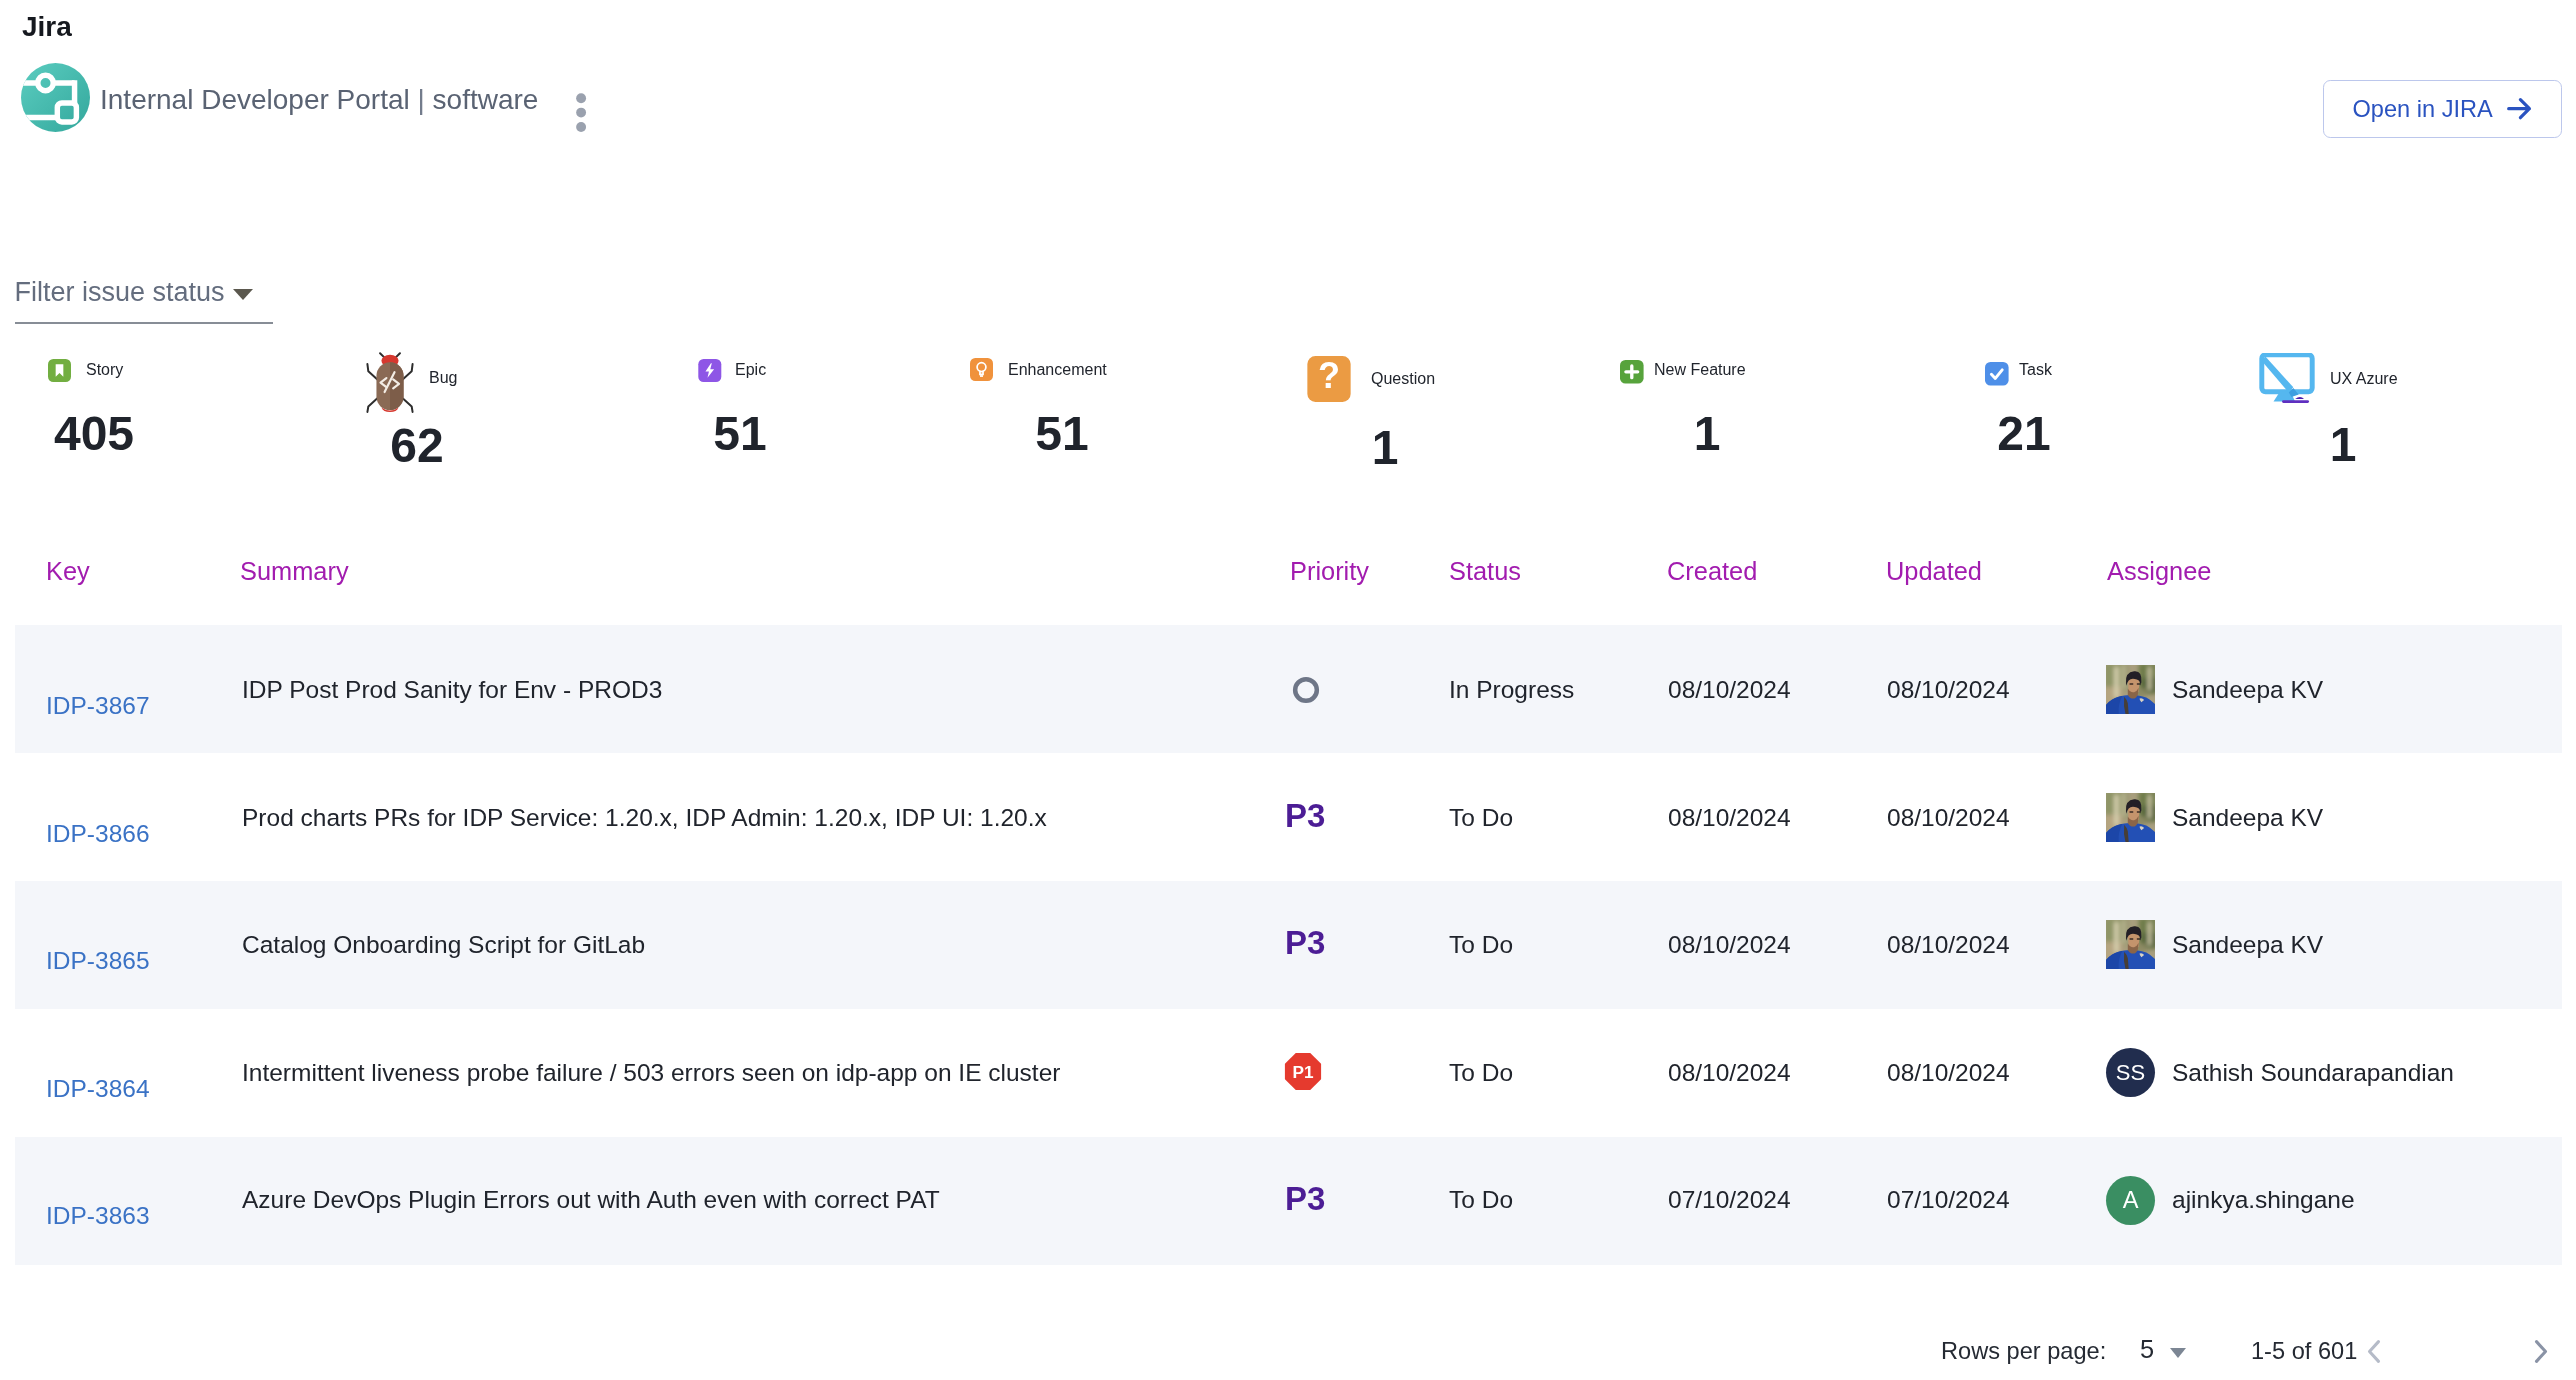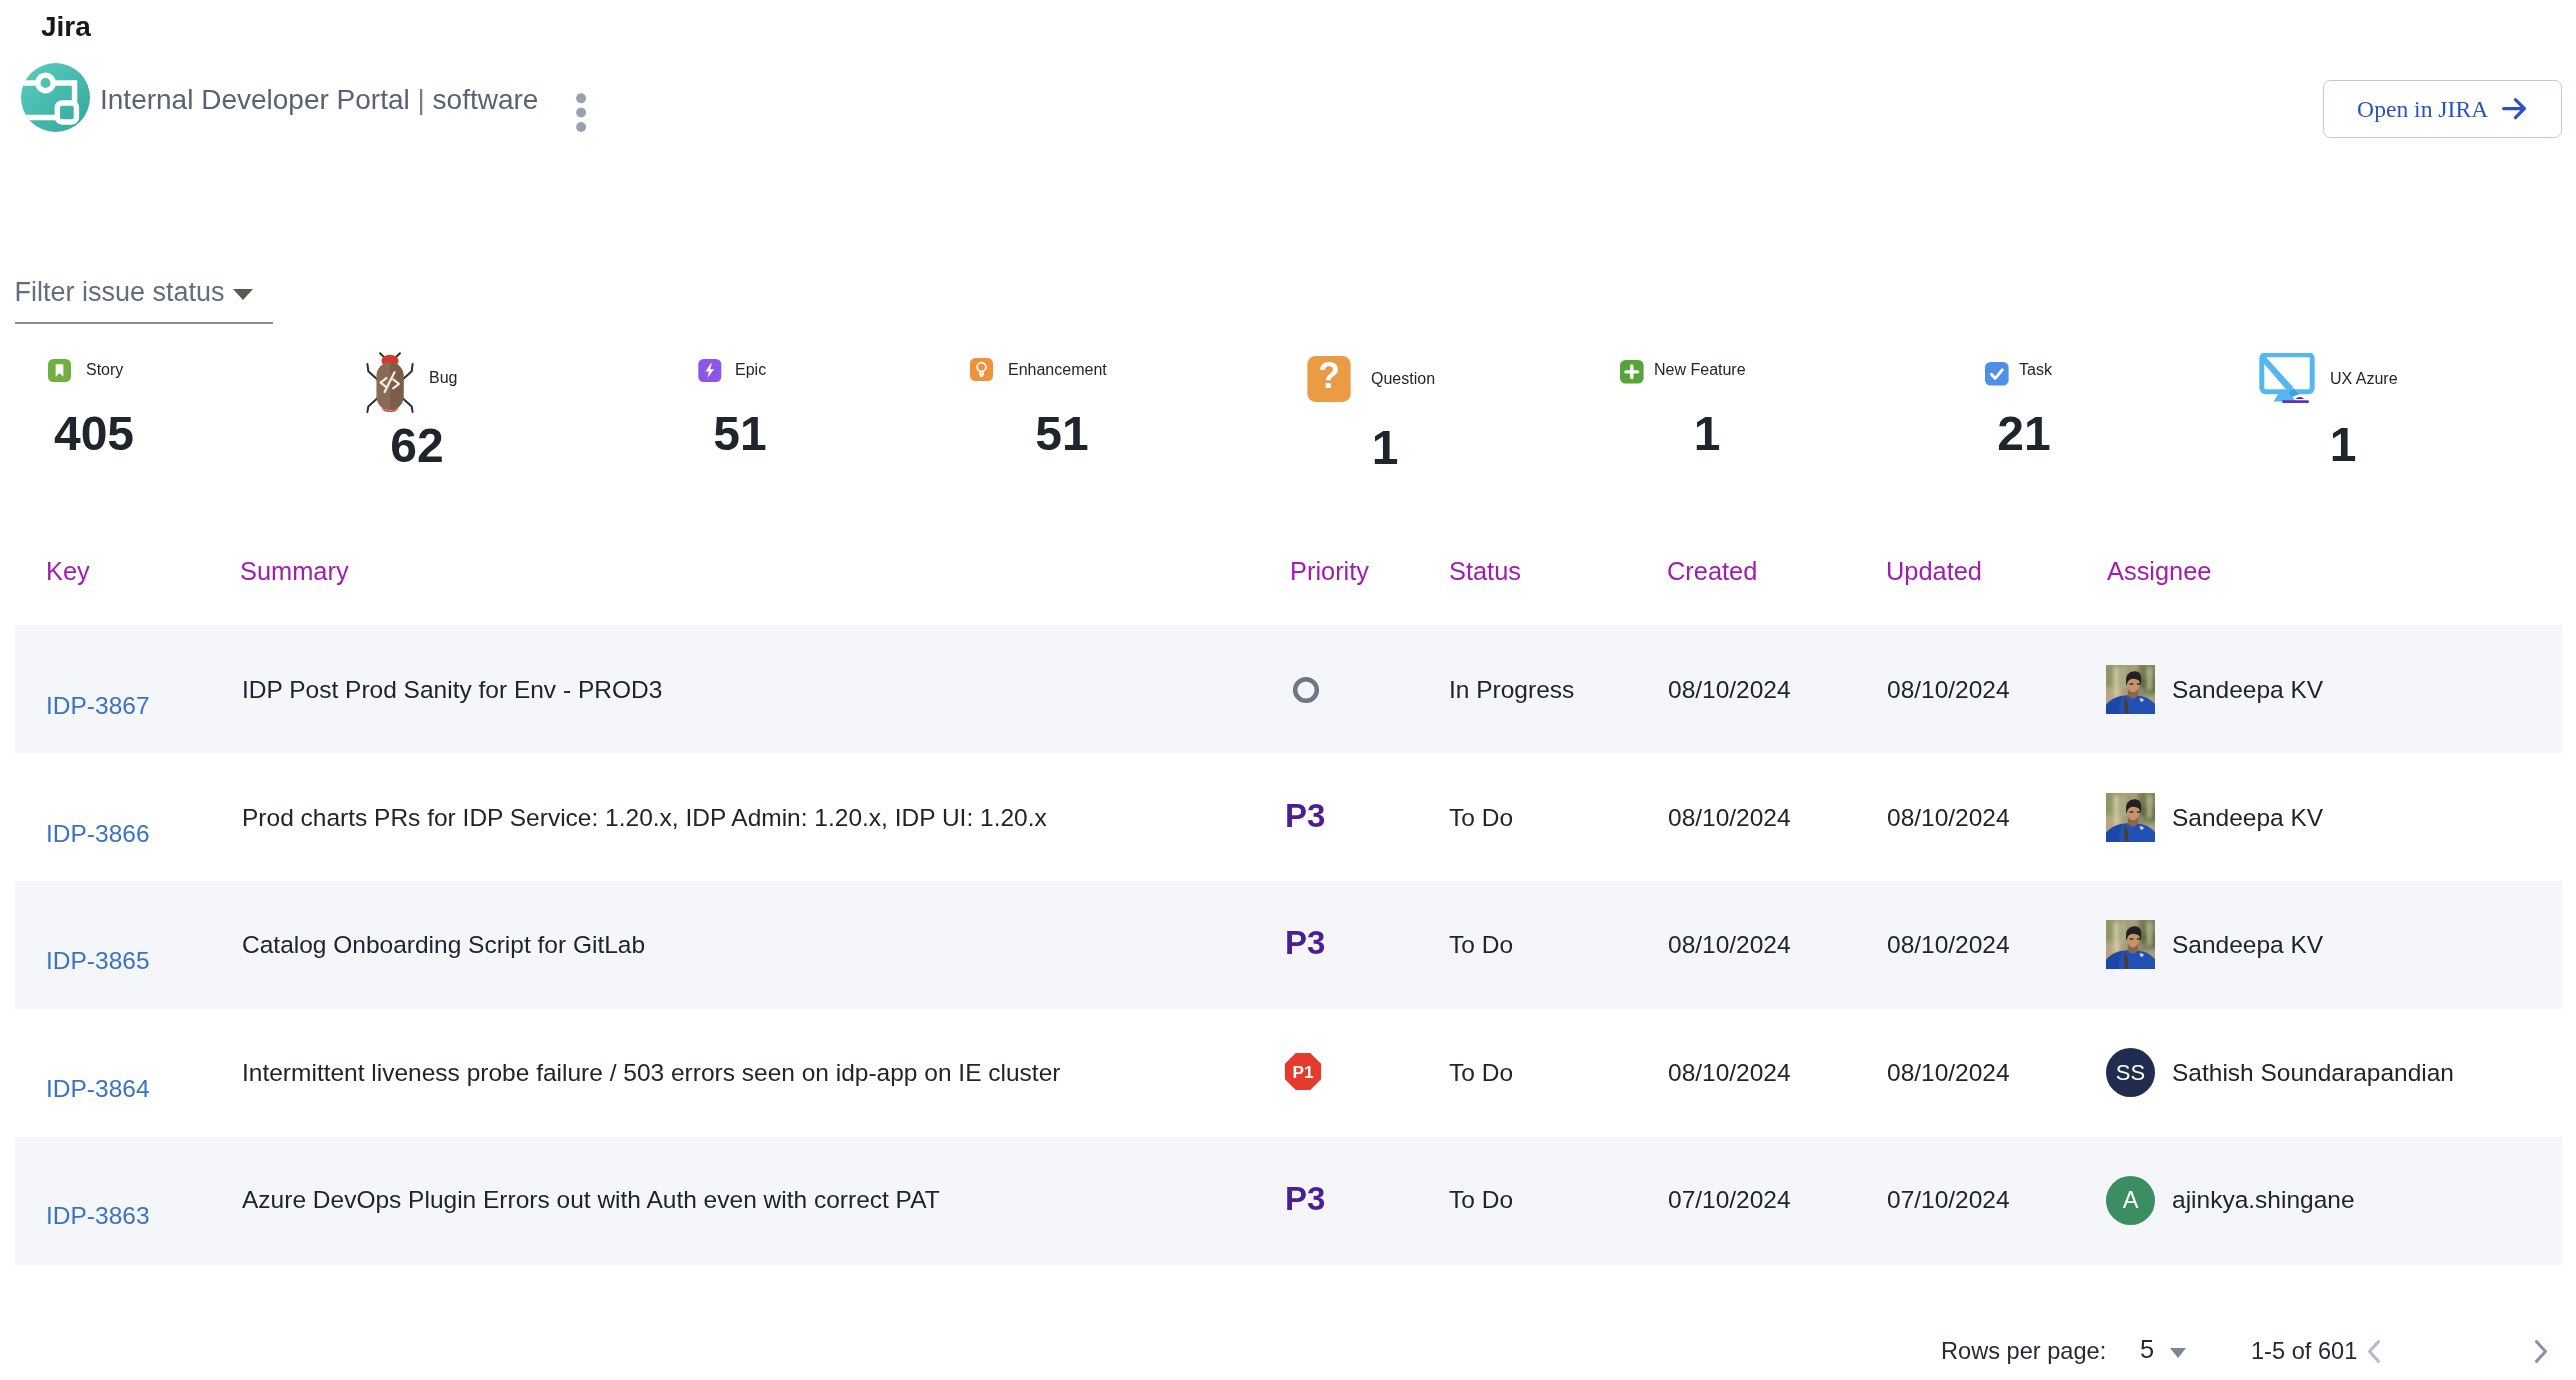--- a/index.html
+++ b/index.html
@@ -38,21 +38,21 @@
       <path d="M37 37 q3 -1 5 1.5 l-3 2.5 q-2 -2 -2 -4 z" fill="#d8d2c4"></path>
       <path d="M20 35 q3 3 4 7 l1 12 h-3.5 q-2.5 -9 -1.5 -19 z" fill="#473e36"></path>
       <path d="M24 16 q1 -5 6 -5 q6 0 7 6 l-1 12 q-2 5 -6 5 q-4 0 -5 -4 z" fill="#c4946c"></path>
       <path d="M24 26 q3 5 7 4 q3 -1 5 -5 l-1 8 q-2 4 -5 4 q-4 0 -6 -4 z" fill="#8a6548"></path>
       <path d="M22 20 q-1 -12 9 -13 q9 -1 8 12 l-1 4 q0 -6 -4 -7 q-6 -2 -9 1 q-2 2 -2 6 z" fill="#231f26"></path>
       <path d="M26 21 h4 M34 21 h4" stroke="#3a2d26" stroke-width="1.6"></path>
     </g>
   </defs>
 </svg>
 
-<div class="abs" style="left:22px; top:11px; font-size:28px; line-height:31px; font-weight:700; color:#16191f;margin-left:19px;">Jira</div>
+<div class="abs" style="left:22px; top:11px; font-size:28px; line-height:31px; font-weight:700; color:#16191f;">Jira</div>
 
 <svg class="abs" style="left:21px; top:63px;" width="69" height="69" viewBox="0 0 76 76">
   <defs>
     <linearGradient id="tealg" x1="0" y1="0" x2="1" y2="1">
       <stop offset="0" stop-color="#5bcdc0"></stop>
       <stop offset="1" stop-color="#33a79c"></stop>
     </linearGradient>
     <clipPath id="logoclip">
         <circle cx="38" cy="38" r="38"></circle>
       </clipPath>
@@ -70,21 +70,21 @@
 
 <div class="abs" style="left:100px; top:85px; font-size:28px; line-height:29px; color:#5a6373;">Internal Developer Portal <span style="color:#737c8c;">|</span> software</div>
 
 <svg class="abs" style="left:571px; top:91px;" width="22" height="45" viewBox="0 0 24 50">
   <circle cx="11" cy="8" r="5.5" fill="#9aa1ae"></circle>
   <circle cx="11" cy="24" r="5.5" fill="#9aa1ae"></circle>
   <circle cx="11" cy="40" r="5.5" fill="#9aa1ae"></circle>
 </svg>
 
 <div class="abs" style="left:2323px; top:80px; width:239px; height:58px; border:1.8px solid #bcc7ec; border-radius:7.3px; display:flex; align-items:center; justify-content:center; gap:12.7px;">
-  <span style="font-size:23.6px; color:#2a53c0; font-weight:500;font-family:Liberation Serif, serif;">Open in JIRA</span>
+  <span style="font-size:23.6px; color:#2a53c0; font-weight:500;">Open in JIRA</span>
   <svg width="27" height="25.4" viewBox="0 0 30 28">
     <path d="M3 14 H26 M16 4 l10 10 -10 10" stroke="#2a53c0" stroke-width="3.6" fill="none" stroke-linecap="round" stroke-linejoin="round"></path>
   </svg>
 </div>
 
 <div class="abs" style="left:14.5px; top:278px; font-size:27px; line-height:28px; color:#646d7e;">Filter issue status</div>
 <div class="abs" style="left:233px; top:289px; width:0; height:0; border-left:10px solid transparent; border-right:10px solid transparent; border-top:11.8px solid #5b584e;"></div>
 <div class="abs" style="left:14.5px; top:322px; width:258px; height:1.8px; background:#878d96;"></div>
 
 <svg class="abs" style="left:48px; top:359px;" width="23" height="23" viewBox="0 0 24 24">

